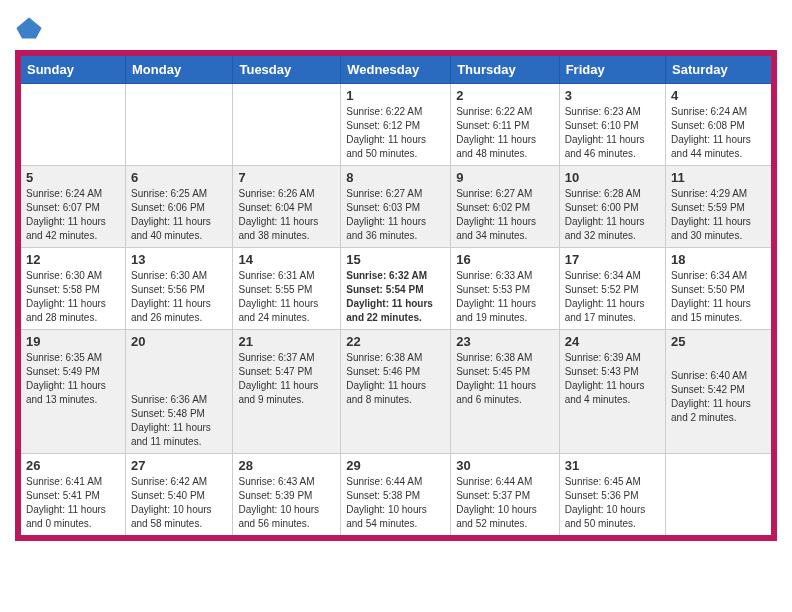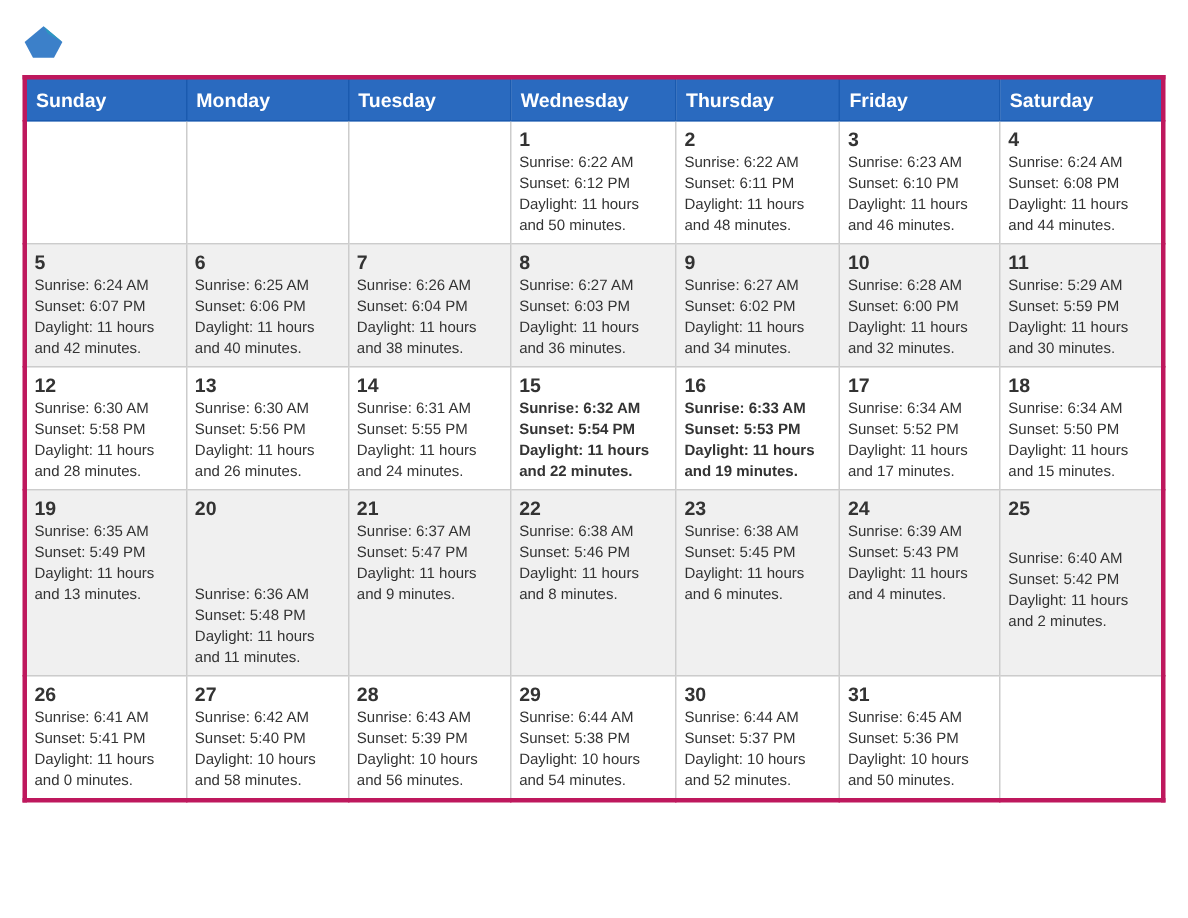--- a/index.html
+++ b/index.html
@@ -49,21 +49,21 @@
       line-height: 1.1;
     }
     .title-area h2 {
       font-size: 16px;
       font-weight: normal;
       color: #555;
     }
     .calendar {
       width: 100%;
       border-collapse: collapse;
-      border: 3px solid #be185d;
+      border: 6px solid #be185d;
     }
     .calendar th {
       background-color: #2a6abf;
       color: #fff;
       font-size: 13px;
       font-weight: bold;
       padding: 6px 6px;
       text-align: left;
       border: 1px solid #1a5aaf;
     }
@@ -210,21 +210,21 @@
           </td>
           <td>
             <span class="day-number">10</span>
             <div class="day-info" style="white-space: pre-line;">Sunrise: 6:28 AM
 Sunset: 6:00 PM
 Daylight: 11 hours
 and 32 minutes.</div>
           </td>
           <td>
             <span class="day-number">11</span>
-            <div class="day-info" style="white-space: pre-line;">Sunrise: 5:29 AM
+            <div class="day-info" style="white-space: pre-line;">Sunrise: 4:29 AM
 Sunset: 5:59 PM
 Daylight: 11 hours
 and 30 minutes.</div>
           </td>
         </tr>
         <tr>
           <td>
             <span class="day-number">12</span>
             <div class="day-info" style="white-space: pre-line;">Sunrise: 6:30 AM
 Sunset: 5:58 PM
@@ -247,21 +247,21 @@
           </td>
           <td>
             <span class="day-number">15</span>
             <div class="day-info" style="white-space: pre-line; font-weight: bold;">Sunrise: 6:32 AM
 Sunset: 5:54 PM
 Daylight: 11 hours
 and 22 minutes.</div>
           </td>
           <td>
             <span class="day-number">16</span>
-            <div class="day-info" style="white-space: pre-line; font-weight: bold;">Sunrise: 6:33 AM
+            <div class="day-info" style="white-space: pre-line;">Sunrise: 6:33 AM
 Sunset: 5:53 PM
 Daylight: 11 hours
 and 19 minutes.</div>
           </td>
           <td>
             <span class="day-number">17</span>
             <div class="day-info" style="white-space: pre-line;">Sunrise: 6:34 AM
 Sunset: 5:52 PM
 Daylight: 11 hours
 and 17 minutes.</div>

